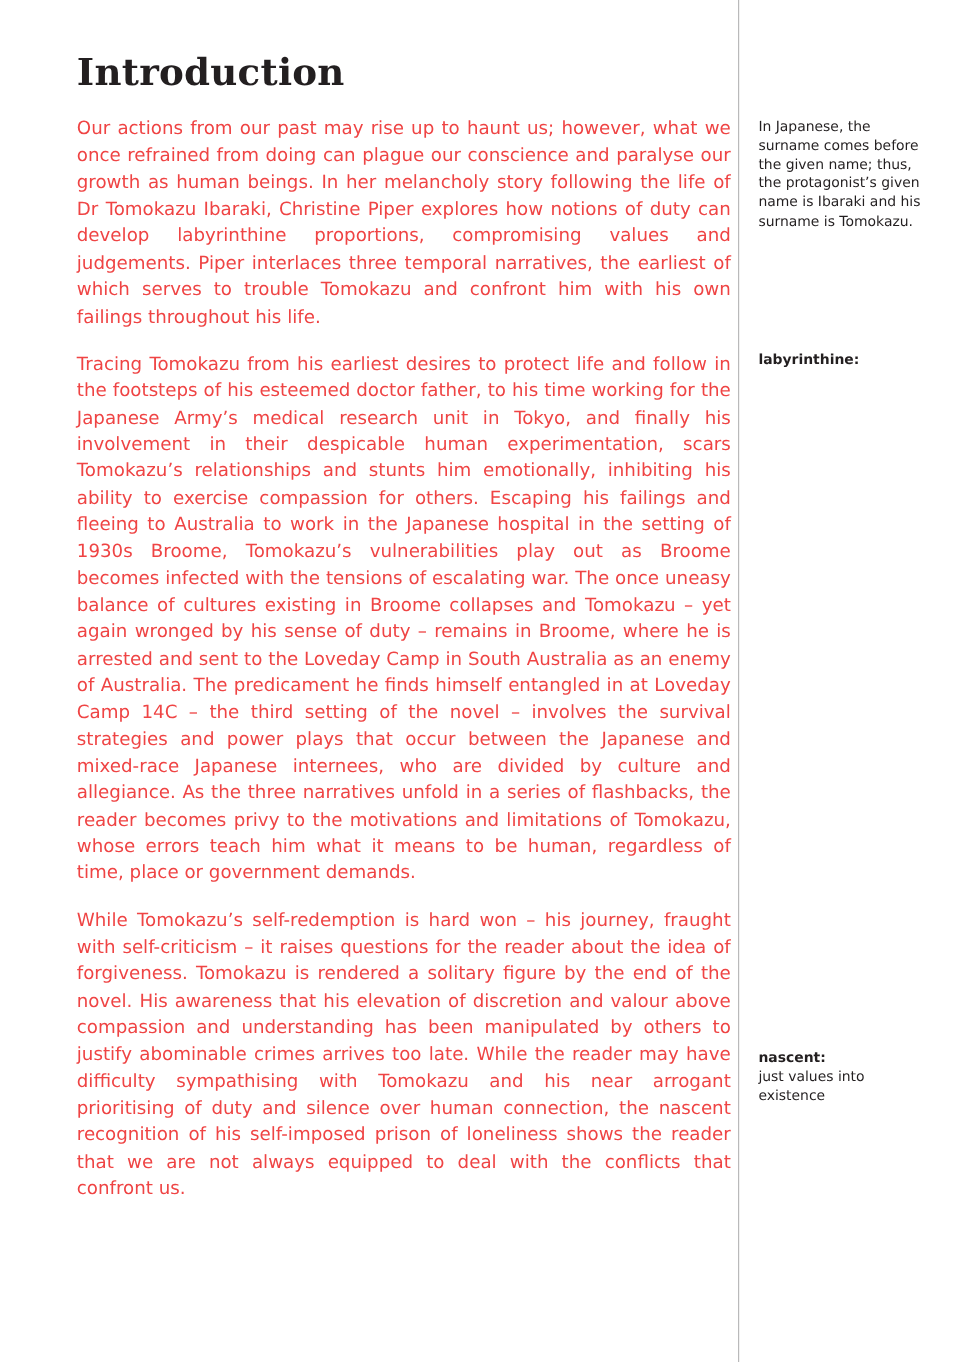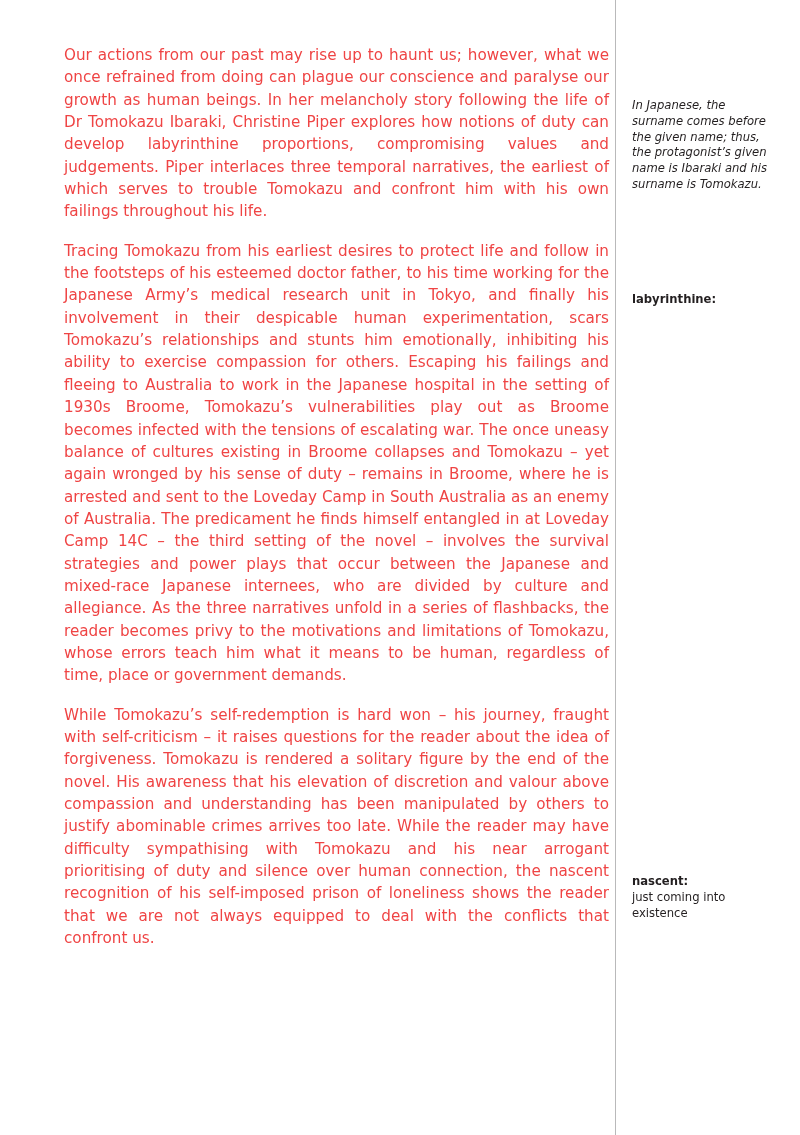--- a/index.html
+++ b/index.html
@@ -65,21 +65,21 @@
     line-height: 1.36;
     color: #231f20;
   }
   .note .term {
     font-weight: bold;
     display: block;
   }
   .note .def {
     display: block;
   }
-  .note-1 { top: 98px; font-style: italic; }
+  .note-1 { top: 98px; }
   .note-2 { top: 292px; }
   .note-3 { top: 874px; }
 
   .footer {
     position: absolute;
     left: 64px;
     top: 1093px;
     width: 545px;
     display: flex;
     justify-content: space-between;
@@ -96,33 +96,34 @@
   }
 </style>
 </head>
 <body>
 
 <div class="page">
 
   <div class="vrule"></div>
 
   <div class="main">
+    <h1 class="title">Introduction</h1>
     <p class="body">Our actions from our past may rise up to haunt us; however, what we once refrained from doing can plague our conscience and paralyse our growth as human beings. In her melancholy story following the life of Dr Tomokazu Ibaraki, Christine Piper explores how notions of duty can develop labyrinthine proportions, compromising values and judgements. Piper interlaces three temporal narratives, the earliest of which serves to trouble Tomokazu and confront him with his own failings throughout his life.</p>
     <p class="body">Tracing Tomokazu from his earliest desires to protect life and follow in the footsteps of his esteemed doctor father, to his time working for the Japanese Army’s medical research unit in Tokyo, and finally his involvement in their despicable human experimentation, scars Tomokazu’s relationships and stunts him emotionally, inhibiting his ability to exercise compassion for others. Escaping his failings and fleeing to Australia to work in the Japanese hospital in the setting of 1930s Broome, Tomokazu’s vulnerabilities play out as Broome becomes infected with the tensions of escalating war. The once uneasy balance of cultures existing in Broome collapses and Tomokazu – yet again wronged by his sense of duty – remains in Broome, where he is arrested and sent to the Loveday Camp in South Australia as an enemy of Australia. The predicament he finds himself entangled in at Loveday Camp 14C – the third setting of the novel – involves the survival strategies and power plays that occur between the Japanese and mixed-race Japanese internees, who are divided by culture and allegiance. As the three narratives unfold in a series of flashbacks, the reader becomes privy to the motivations and limitations of Tomokazu, whose errors teach him what it means to be human, regardless of time, place or government demands.</p>
     <p class="body">While Tomokazu’s self-redemption is hard won – his journey, fraught with self-criticism – it raises questions for the reader about the idea of forgiveness. Tomokazu is rendered a solitary figure by the end of the novel. His awareness that his elevation of discretion and valour above compassion and understanding has been manipulated by others to justify abominable crimes arrives too late. While the reader may have difficulty sympathising with Tomokazu and his near arrogant prioritising of duty and silence over human connection, the nascent recognition of his self-imposed prison of loneliness shows the reader that we are not always equipped to deal with the conflicts that confront us.</p>
   </div>
 
   <div class="notes">
     <div class="note note-1">
       <span class="term"></span>
       <span class="def">In Japanese, the surname comes before the given name; thus, the protagonist’s given name is Ibaraki and his surname is Tomokazu.</span>
     </div>
     <div class="note note-2">
       <span class="term">labyrinthine:</span>
     </div>
     <div class="note note-3">
       <span class="term">nascent:</span>
-      <span class="def">just coming into existence</span>
+      <span class="def">just values into existence</span>
     </div>
   </div>
 
 
 </div>
 
 </body></html>

